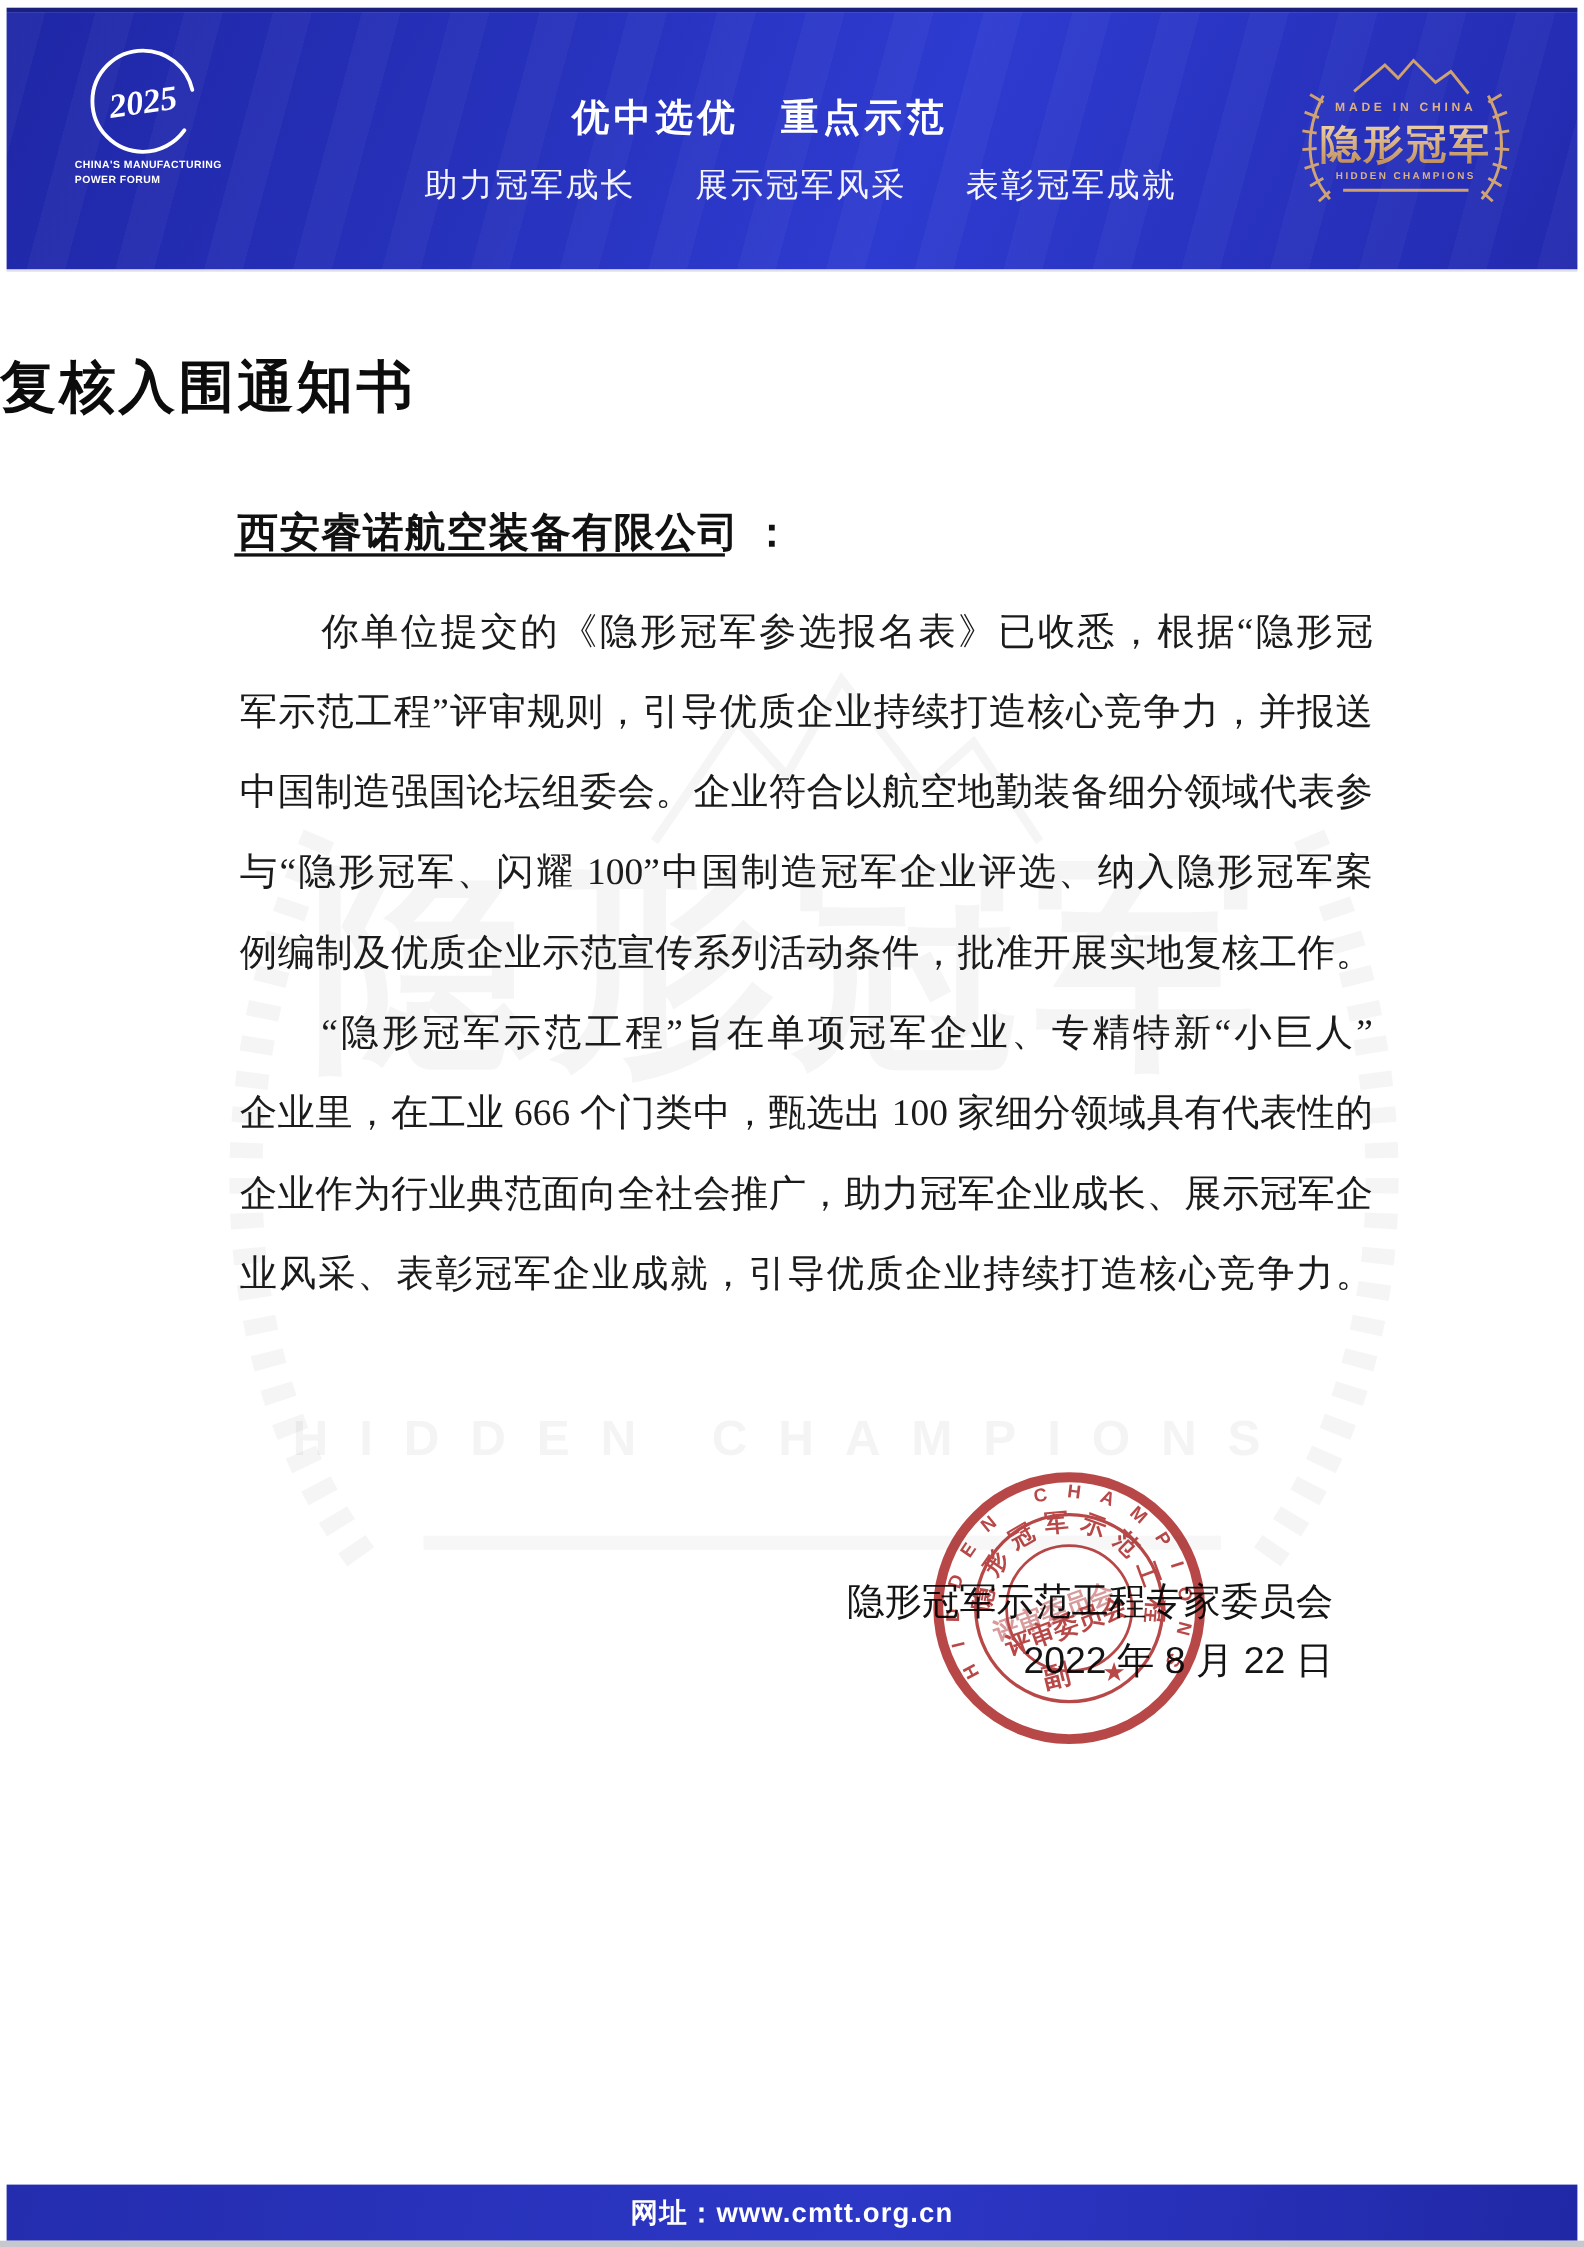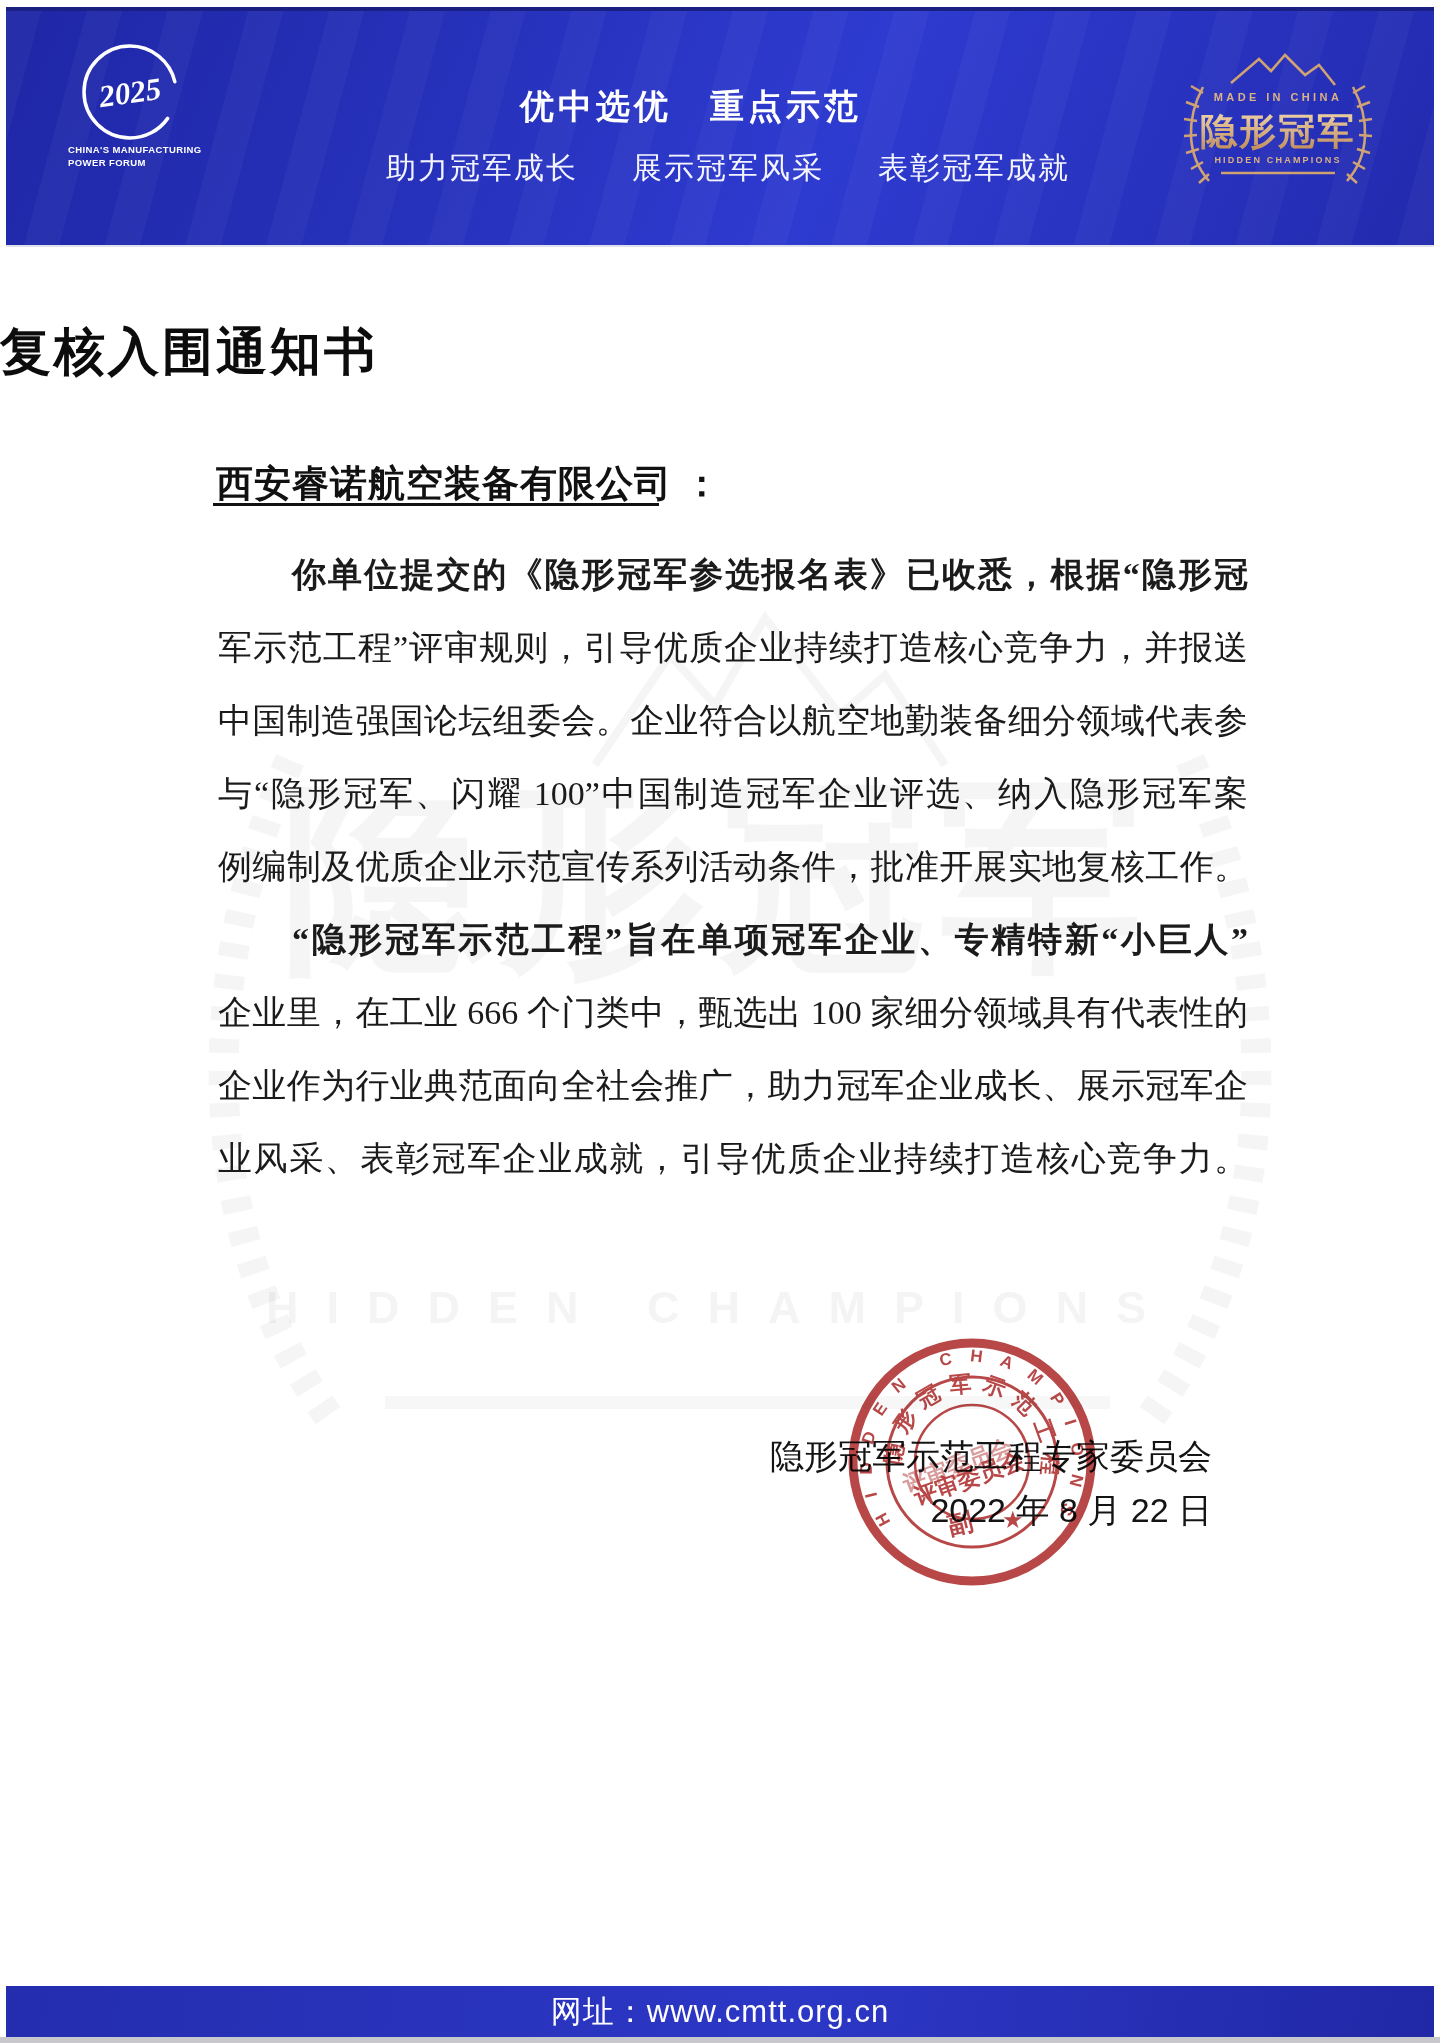--- a/index.html
+++ b/index.html
@@ -40,21 +40,21 @@
   }
   .addr-line{position:absolute;left:213px;top:503px;width:446px;height:3px;background:#111;}
   .body{
     position:absolute;left:218px;top:538px;width:1030px;
     font-family:"Liberation Serif",serif;font-size:34px;color:#1b1b1b;
   }
   .body-line{
     height:73px;line-height:73px;text-align:justify;text-align-last:justify;
     white-space:nowrap;
   }
-  .body-line.indent{padding-left:74px;font-weight:bold;}
+  .body-line.indent{padding-left:74px;}
   
   .sig-block{position:absolute;left:752px;top:1436px;width:460px;text-align:right;color:#141414;}
   .sig-line1{font-size:34px;line-height:40px;}
   .sig-line2{font-size:34px;line-height:40px;margin-top:14px;}
   
   .stamp{position:absolute;left:842px;top:1332px;width:260px;height:260px;mix-blend-mode:multiply;opacity:0.92;}
   
   .wm{position:absolute;pointer-events:none;}
   .wm-chars{
     left:0;top:742px;width:100%;text-align:center;
@@ -65,21 +65,21 @@
     font-size:45px;font-weight:bold;letter-spacing:28px;color:rgba(60,60,75,0.055);
   }
   .wm-bar{left:385px;top:1396px;width:725px;height:13px;background:rgba(60,60,75,0.045);}
   .wm-svg{left:140px;top:580px;}
   
   .footer{
     position:absolute;left:6px;right:6px;top:1986px;height:51px;
     background:linear-gradient(100deg,#242dae,#2c37c6 55%,#2128a6);
     display:flex;align-items:center;justify-content:center;
   }
-  .footer-text{color:#ffffff;font-size:31px;font-weight:400;letter-spacing:1px;}
+  .footer-text{color:#ffffff;font-size:25px;font-weight:700;letter-spacing:1px;}
   .bottom-strip{position:absolute;left:0;top:2037px;width:100%;height:6px;background:#c6c8ce;}
 </style>
 </head>
 <body>
 
 <div class="page">
 
   <svg class="wm wm-svg" width="1200" height="880" viewBox="0 0 1200 880">
     <g stroke="rgba(60,60,75,0.05)" fill="none">
       <path d="M455,185 L530,75 L575,125 L625,38 L700,135 L745,95 L805,185" stroke-width="8"></path>

